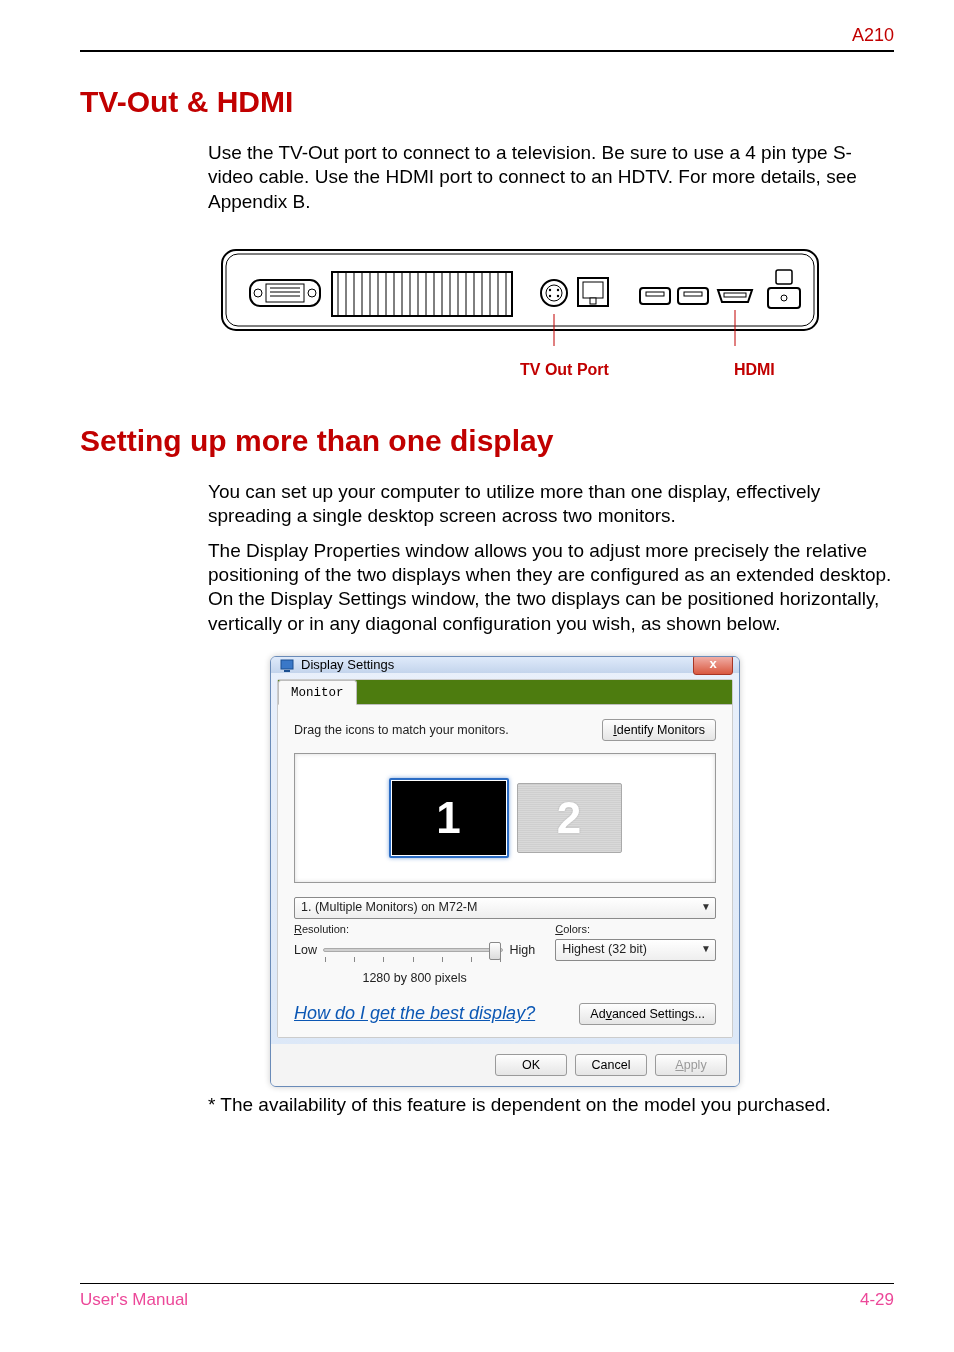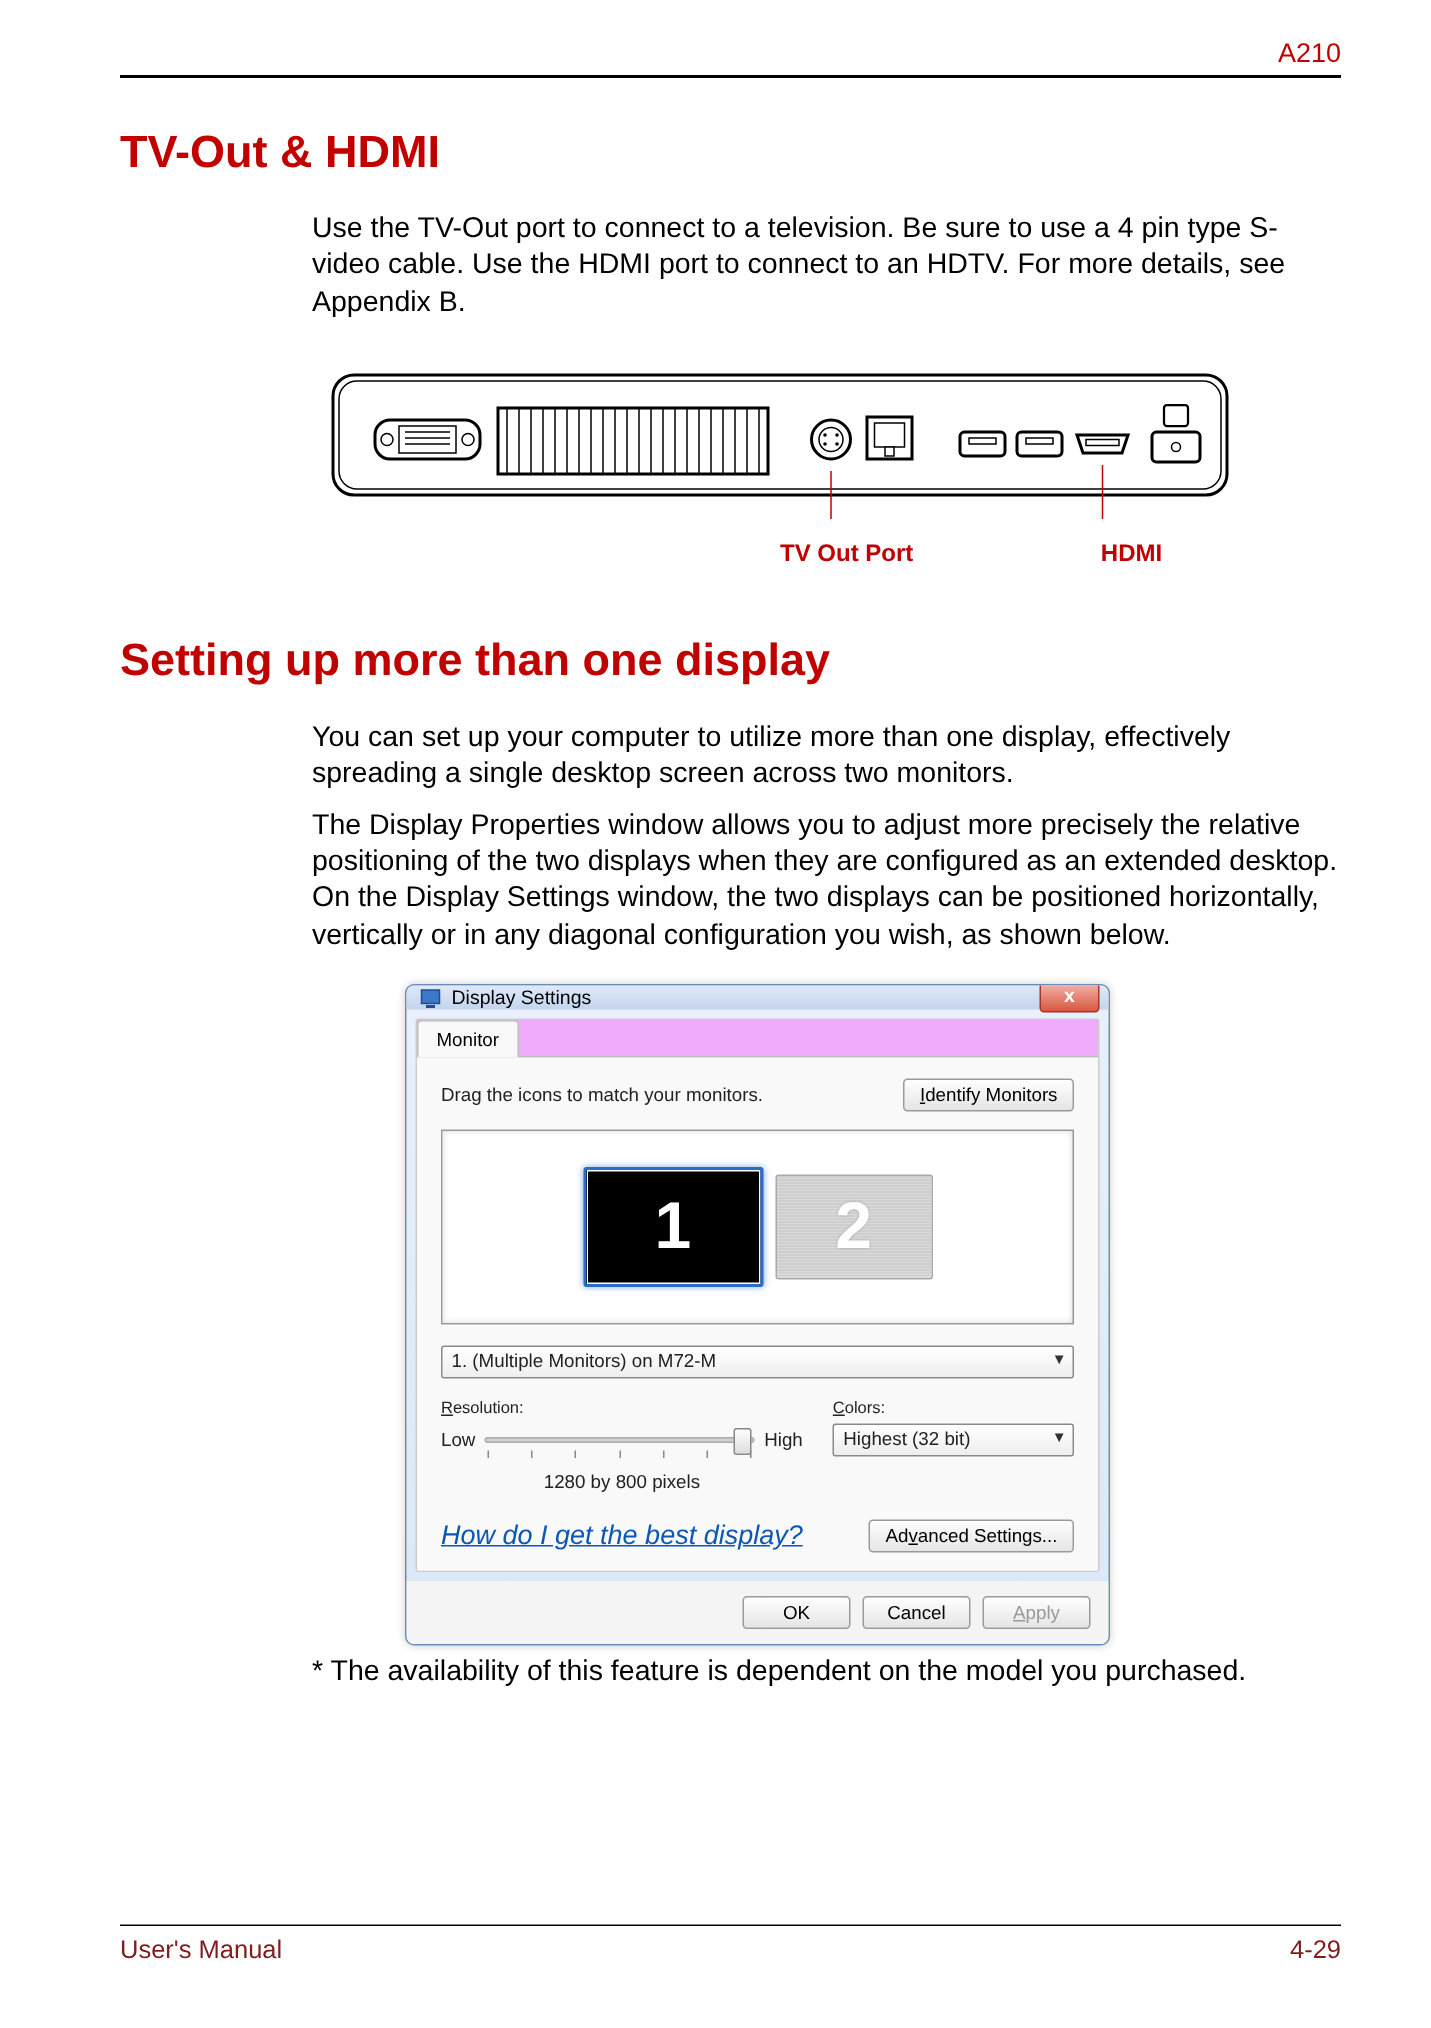--- a/index.html
+++ b/index.html
@@ -103,21 +103,22 @@
   .dialog-body {
     background: #f4f4f4;
     margin: 6px;
     border: 1px solid #ccc;
     border-radius: 2px;
     padding: 0;
   }
   .tabstrip {
     display: flex;
     border-bottom: 1px solid #bdbdbd;
-    background: #f0abfc;
+    background: #4d7c0f;
+    font-family: Liberation Mono, monospace;
   }
   .tab {
     padding: 5px 12px 4px;
     font-size: 12.5px;
     border: 1px solid #bdbdbd;
     border-bottom: 1px solid #f9f9f9;
     background: #f9f9f9;
     margin-bottom: -1px;
     border-top-left-radius: 3px;
     border-top-right-radius: 3px;
@@ -171,21 +172,21 @@
     border: 1px solid #aaa;
     text-shadow: 0 0 2px rgba(0,0,0,0.2);
   }
   .combo {
     display:flex; align-items:center; justify-content:space-between;
     border: 1px solid #8a8a8a;
     background: linear-gradient(#fff,#eee);
     height: 22px; padding: 0 4px 2px 6px;
     border-radius: 2px;
     font-size: 12.5px;
-    margin-bottom: 14px;
+    margin-bottom: 4px;
   }
   .combo .arrow { font-size: 10px; color:#333; }
   .checks { margin: 4px 0 12px; color:#777; }
   .checks label { display:block; font-size:12.5px; line-height:1.5; }
   .checks input { margin-right: 5px; vertical-align: middle; }
   .checks .u { text-decoration: underline; }
   .res-color { display:flex; gap: 20px; }
   .rescol { flex:1.5; }
   .colcol { flex:1; }
   .section-label { font-size:11px; margin-bottom:4px; }
@@ -233,21 +234,21 @@
   .dlg-btn .u { text-decoration: underline; }
 
   
   .footer-line {
     position:absolute; left:80px; right:60px; bottom:68px;
     border-top: 1.5px solid #000;
   }
   .footer {
     position:absolute; left:80px; right:60px; bottom:42px;
     display:flex; justify-content:space-between;
-    color:#7f1d1d; font-size:17px;
+    color:#ec4899; font-size:17px;
   }
 </style>
 </head>
 <body>
 
 <div class="model-label">A210</div>
 <div class="header-line"></div>
 
 <div class="main-content">
 

